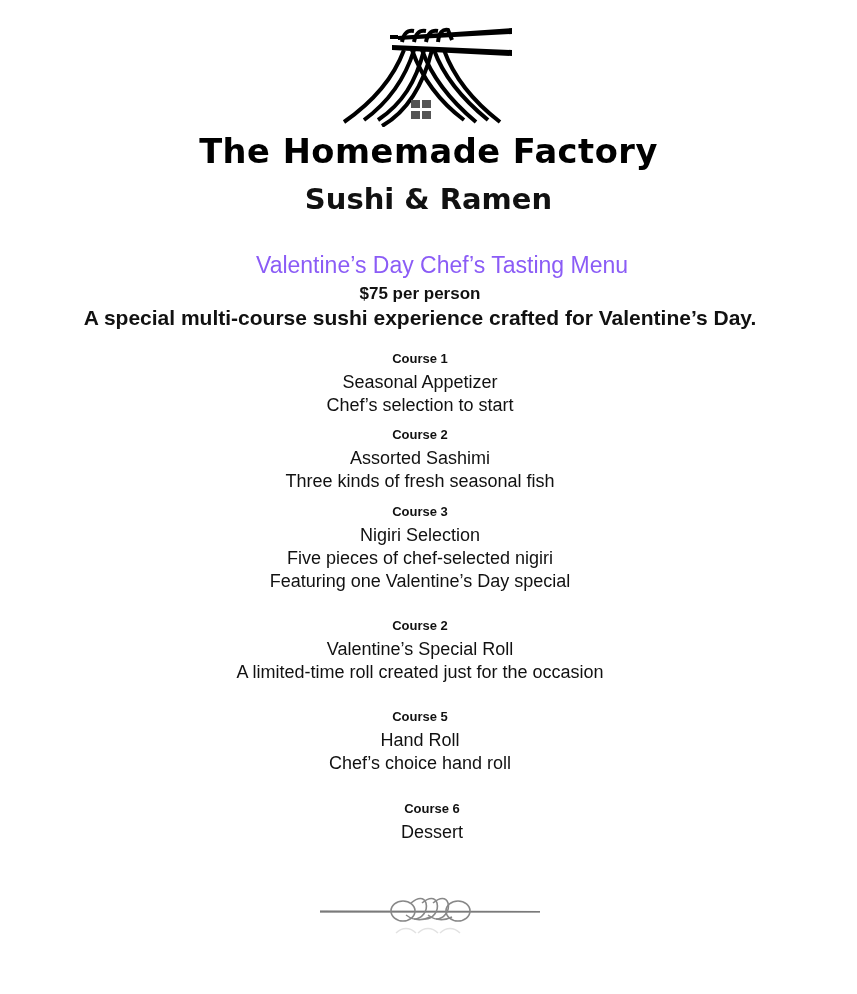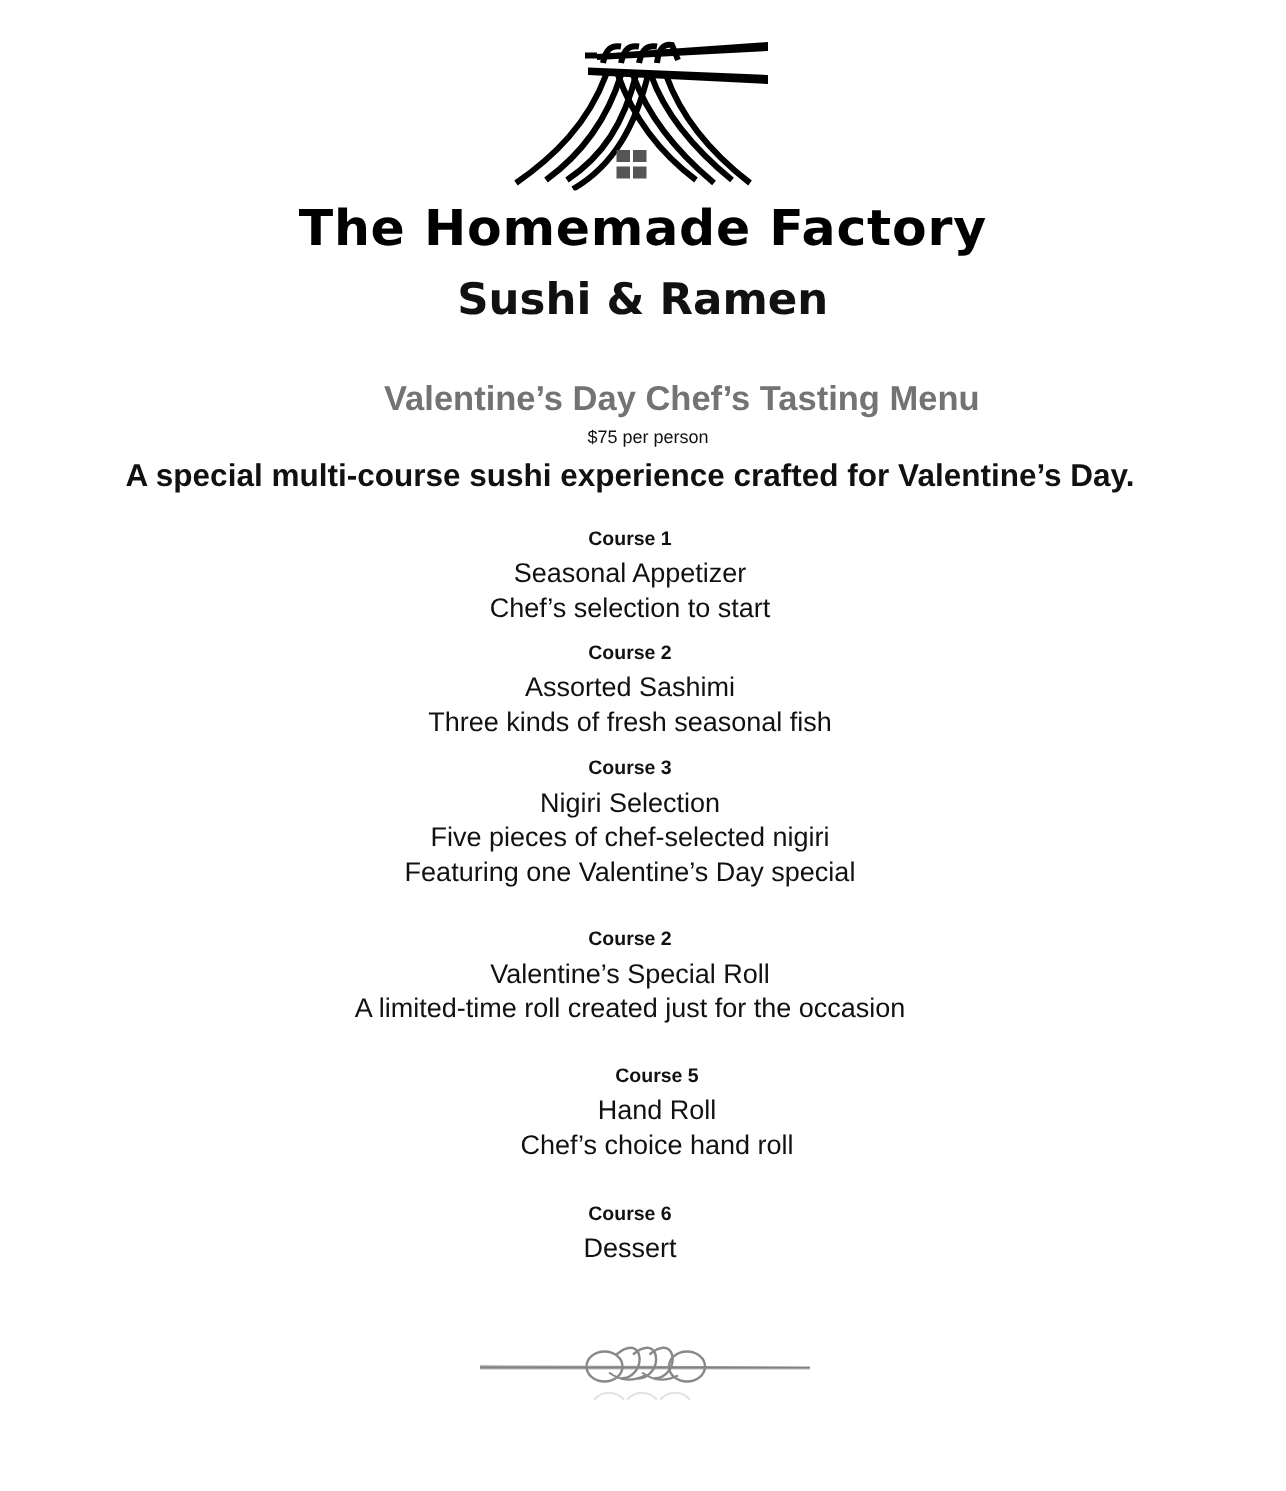--- a/index.html
+++ b/index.html
@@ -39,32 +39,31 @@
       left: 0; width: 857px;
       text-align: center;
       font-family: "DejaVu Sans", sans-serif;
       font-weight: bold;
       font-size: 29px;
       color: #111;
     }
     #menu-title {
       top: 252px;
       left: 256px;
-      font-weight: bold;
+      font-weight: normal;
       font-size: 23px;
-      color: #737373;
+      color: #8b5cf6;
       white-space: nowrap;
     }
     #menu-price {
       top: 284px;
       left: 0; width: 840px;
       text-align: center;
-      font-weight: normal;
-      font-size: 12px;
-      padding-left: 12px;
+      font-weight: bold;
+      font-size: 17px;
     }
     #menu-description {
       top: 306px;
       left: 0; width: 840px;
       text-align: center;
       font-weight: bold;
       font-size: 21px;
     }
     .course {
       position: absolute;
@@ -146,27 +145,27 @@
   <div class="course-line">Five pieces of chef-selected nigiri</div>
   <div class="course-line">Featuring one Valentine’s Day special</div>
 </div>
 
 <div class="course" style="top:614px;">
   <div class="course-heading">Course 2</div>
   <div class="course-line">Valentine’s Special Roll</div>
   <div class="course-line">A limited-time roll created just for the occasion</div>
 </div>
 
-<div class="course" style="top:705px;margin-left:18px;">
+<div class="course" style="top:705px;">
   <div class="course-heading">Course 5</div>
   <div class="course-line">Hand Roll</div>
   <div class="course-line">Chef’s choice hand roll</div>
 </div>
 
-<div class="course" style="top:797px;">
+<div class="course" style="top:797px;padding-left:12px;">
   <div class="course-heading">Course 6</div>
   <div class="course-line">Dessert</div>
 </div>
 
 <div id="divider" class="abs">
   <svg width="224" height="48" viewBox="0 0 224 48">
     <defs>
       <linearGradient id="silver" x1="0" y1="0" x2="0" y2="1">
         <stop offset="0" stop-color="#cfcfcf"></stop>
         <stop offset="0.5" stop-color="#7a7a7a"></stop>

